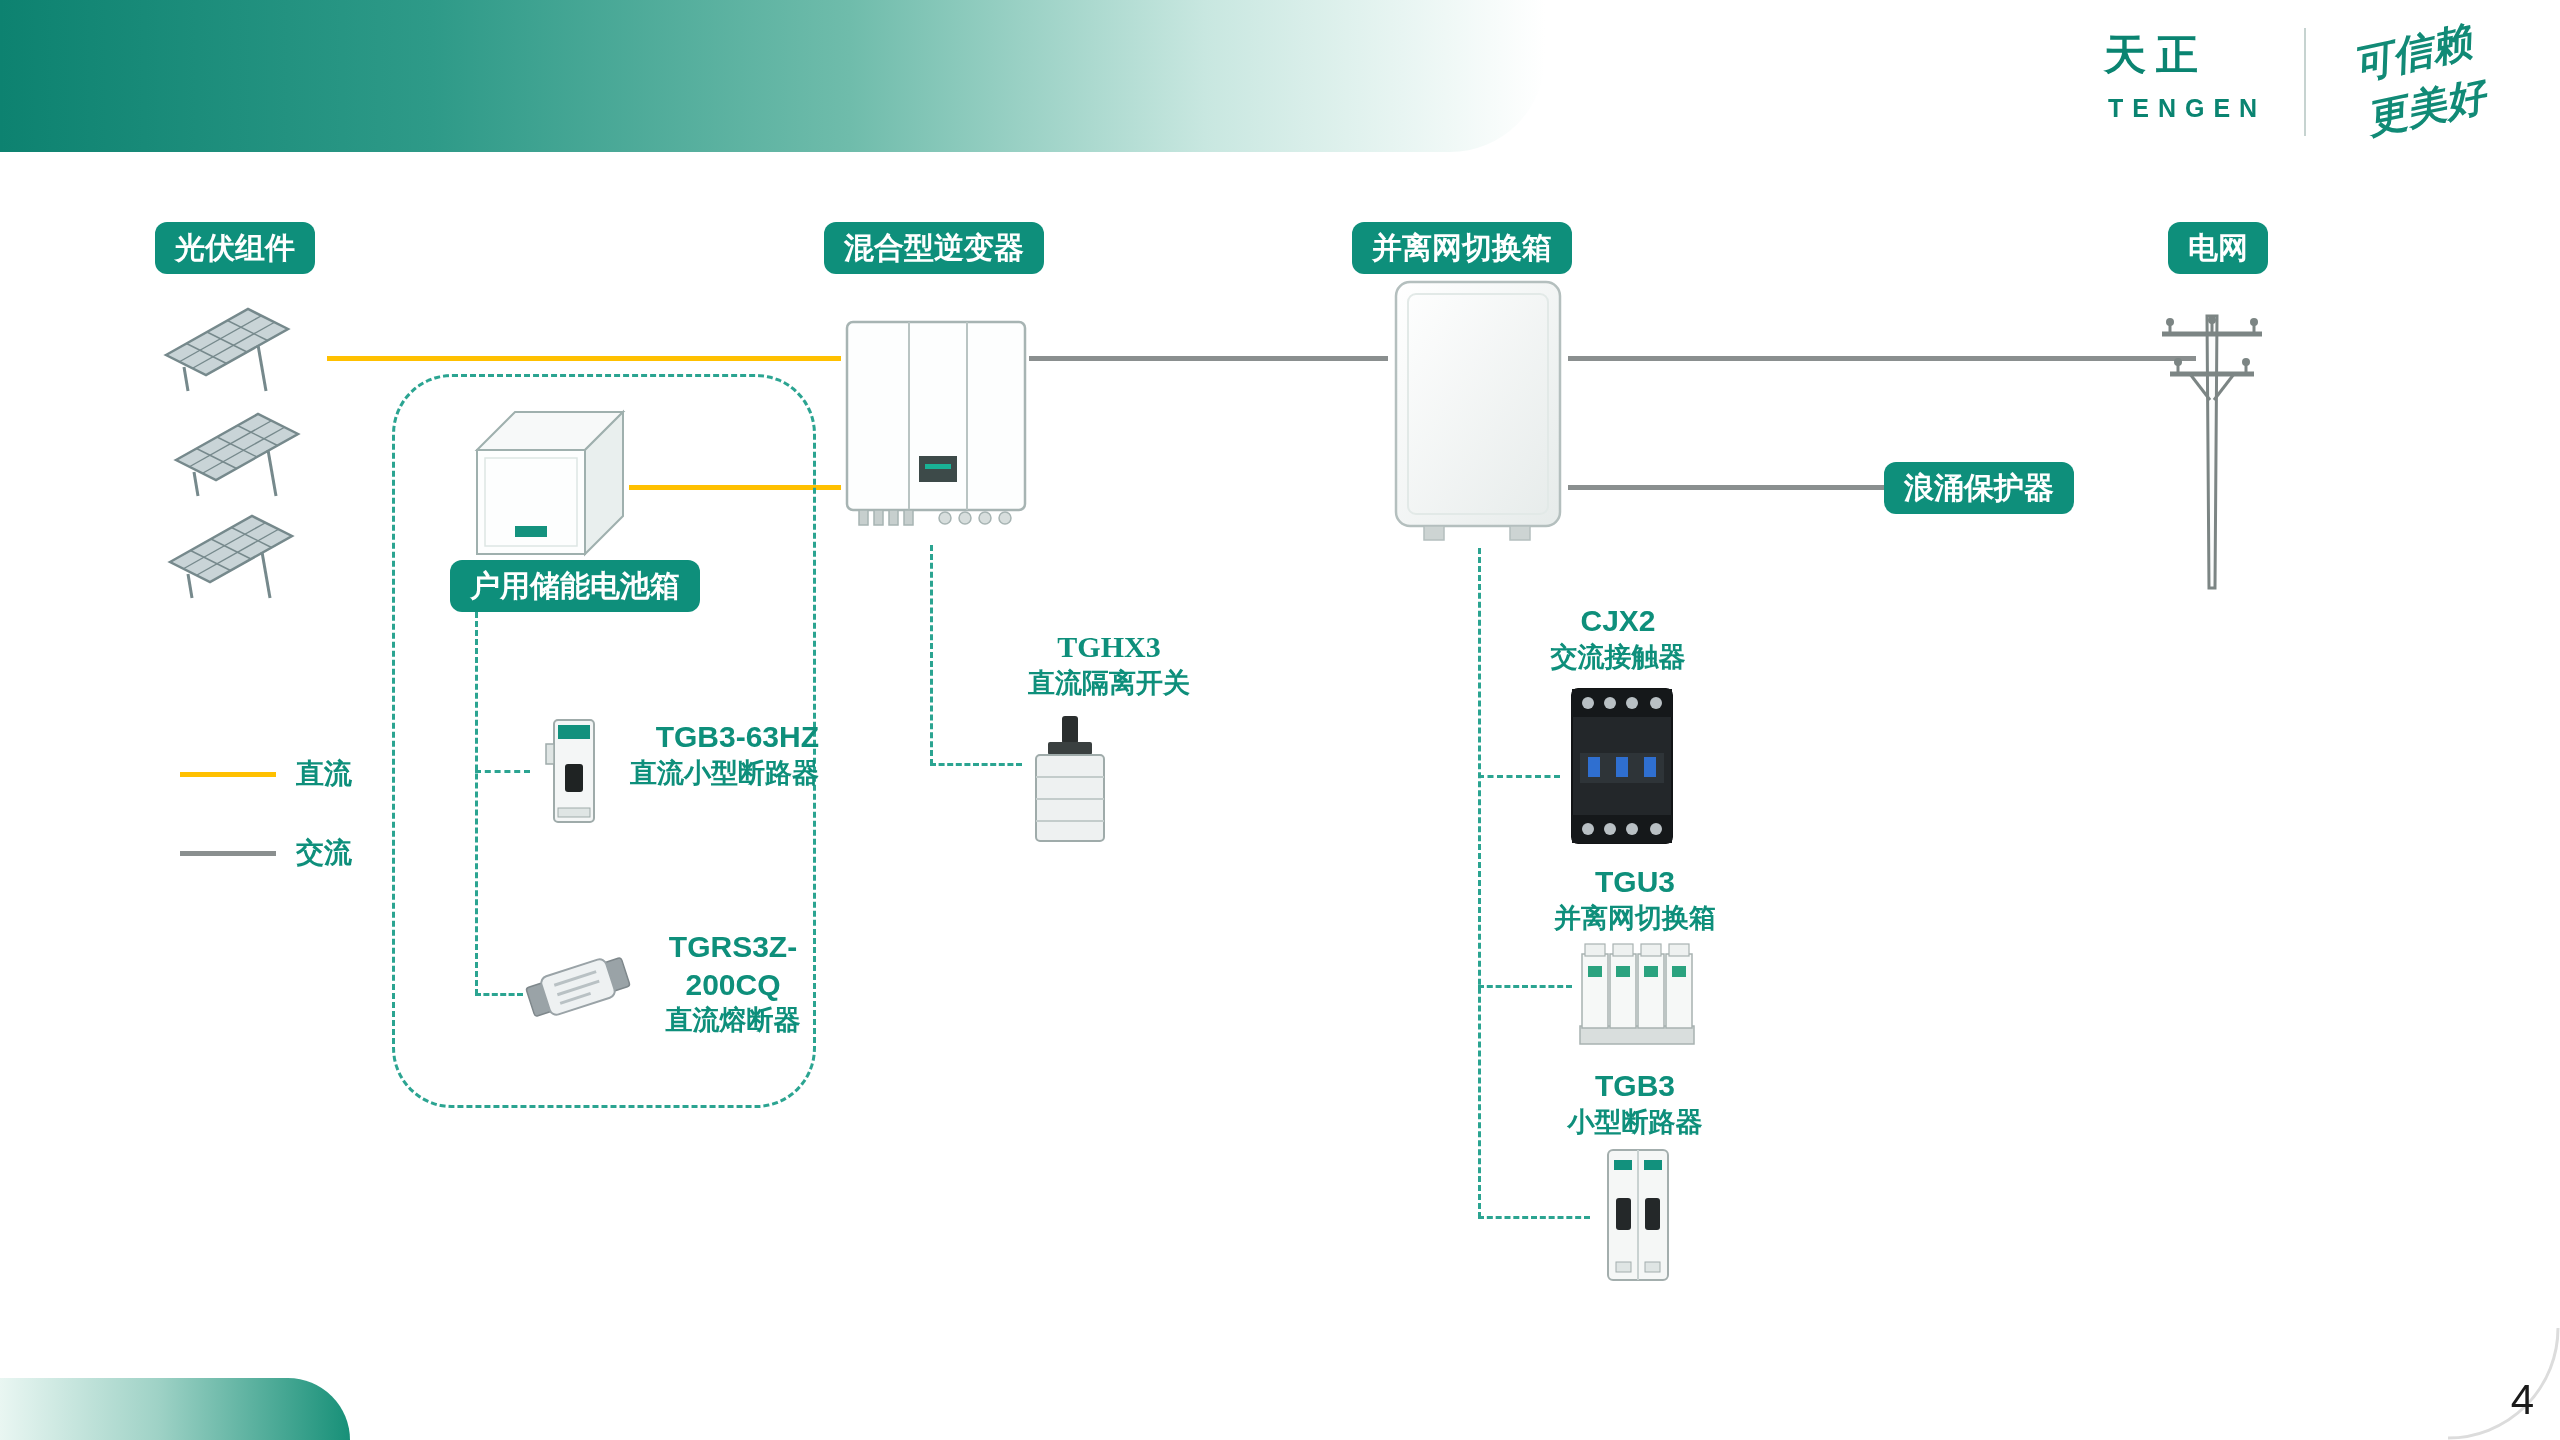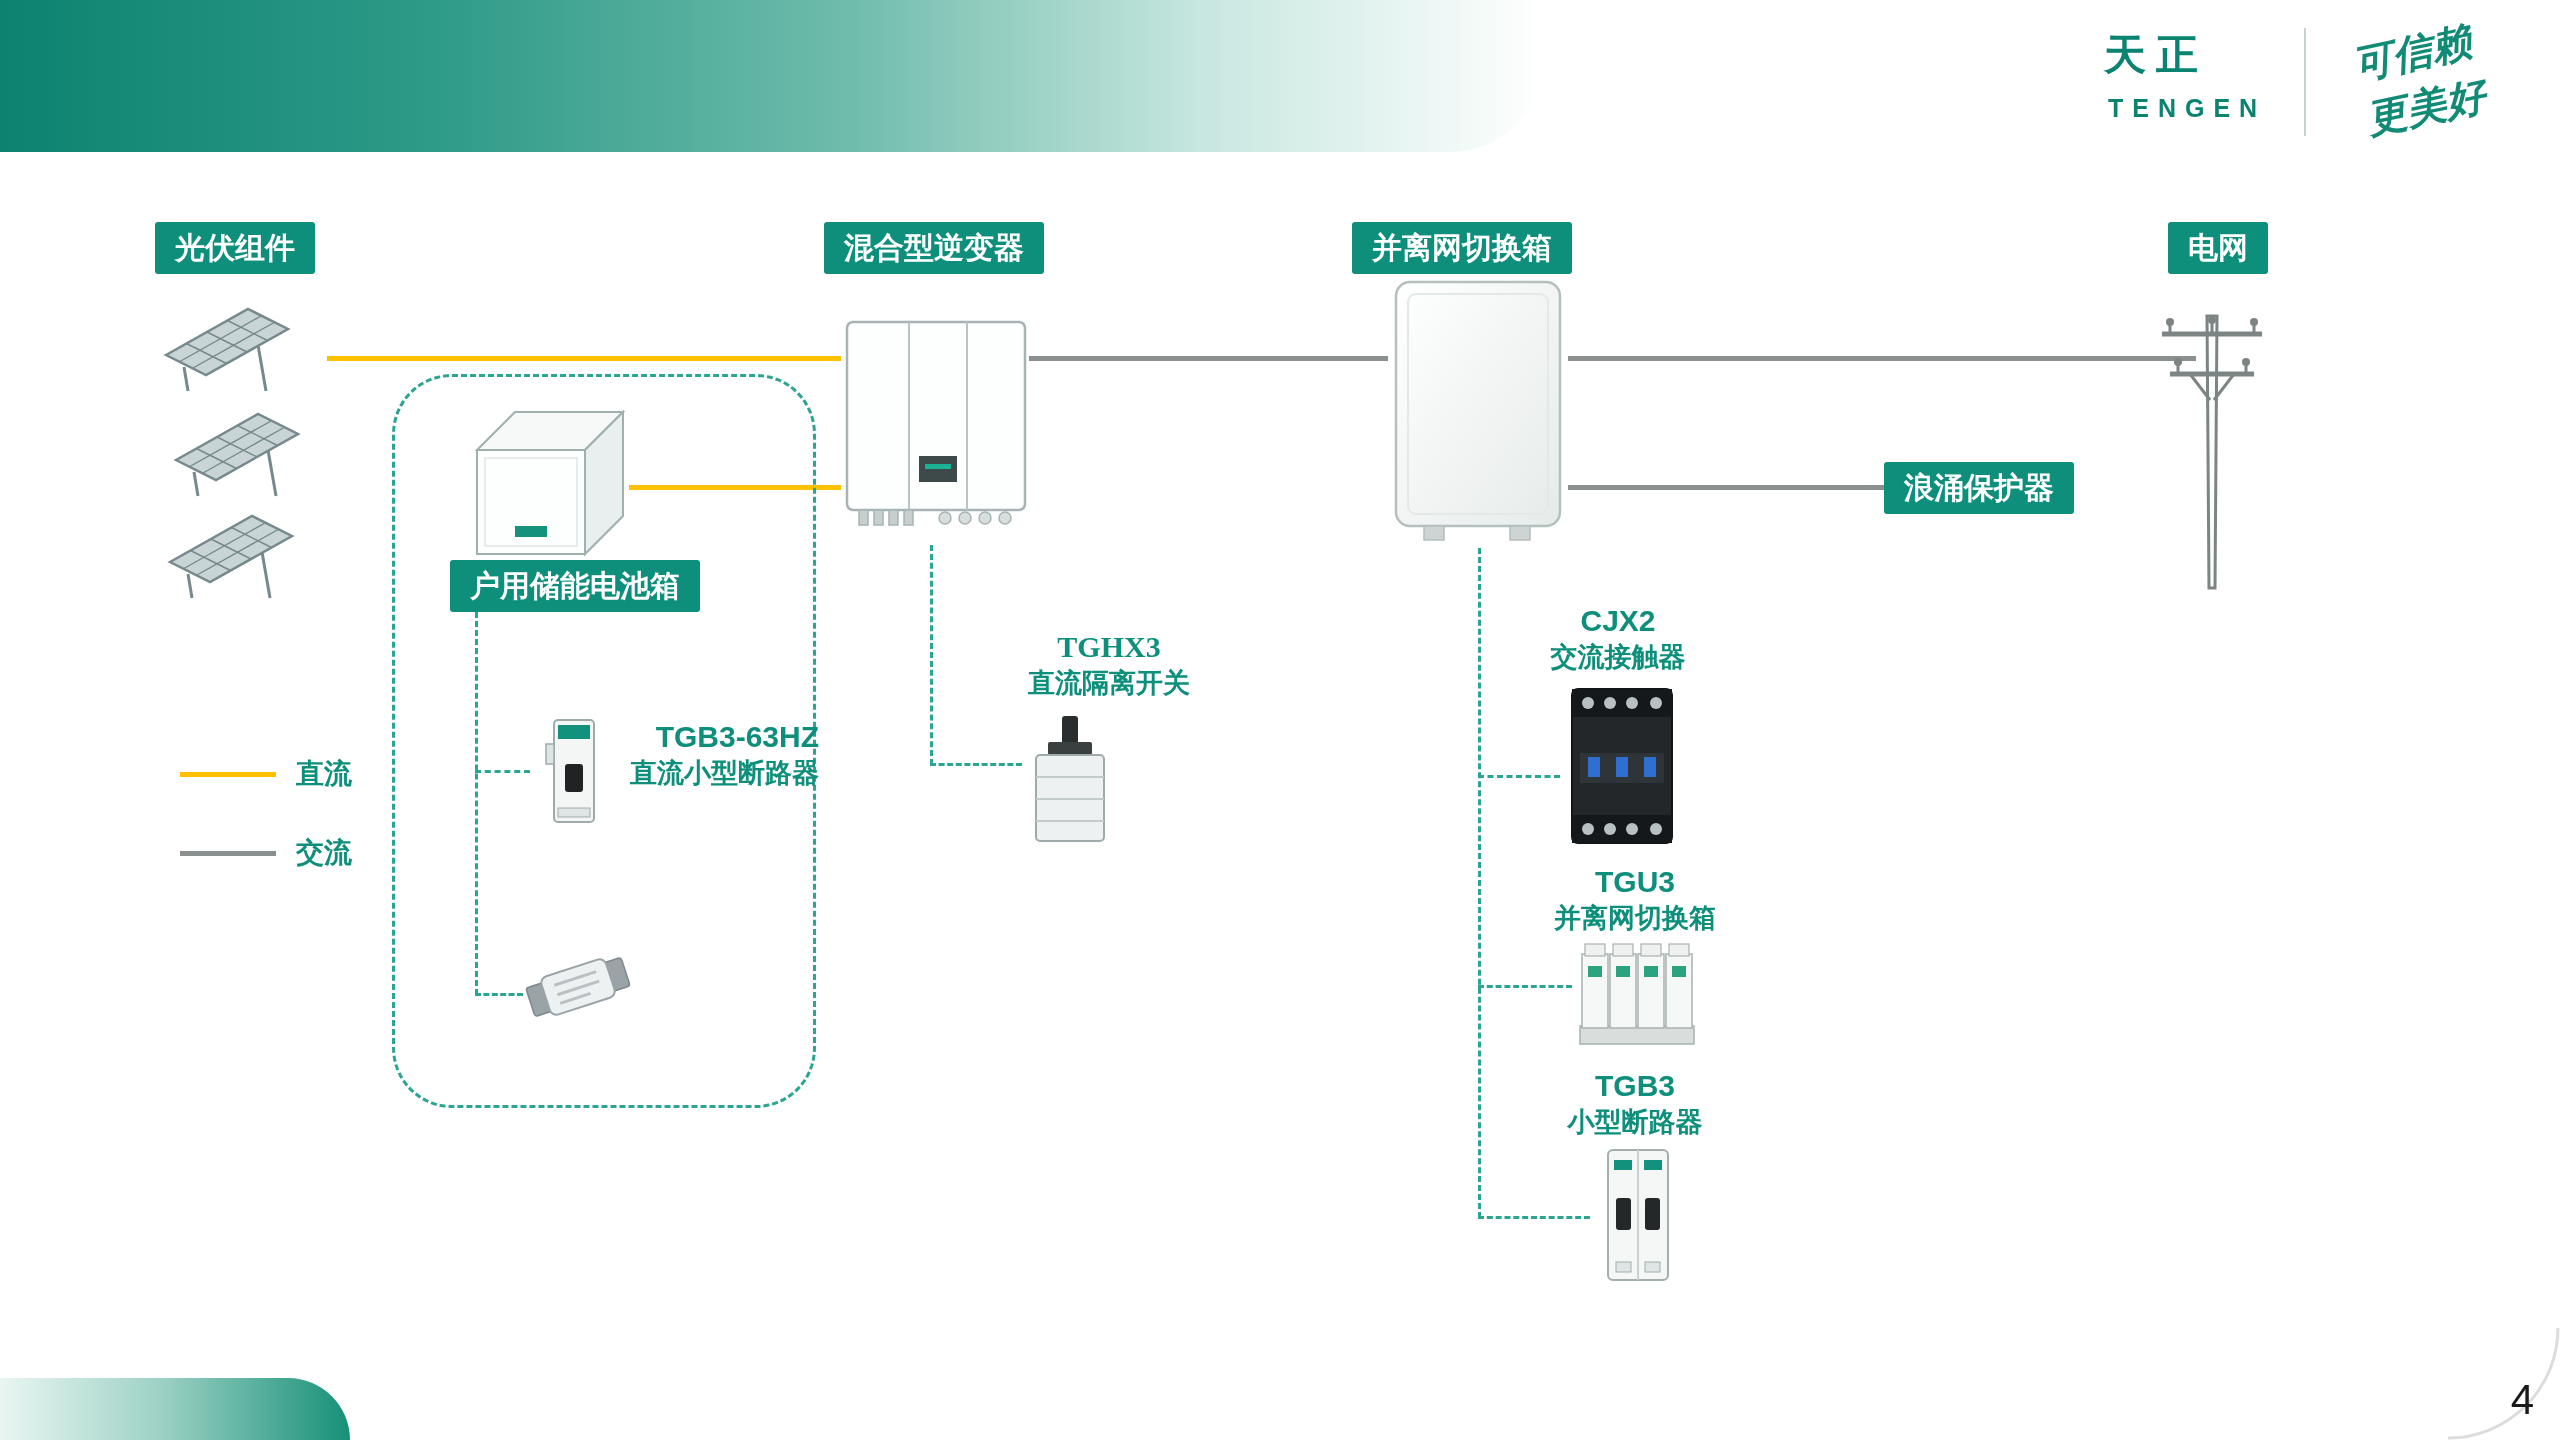--- a/index.html
+++ b/index.html
@@ -20,21 +20,21 @@
     color:#ffffff; font-size:62px; font-weight:700; letter-spacing:3px; white-space:nowrap;
   }
   .logo-cn { position:absolute; left:2104px; top:34px; color:#0a8471; font-size:42px; font-weight:700; letter-spacing:10px; line-height:1; }
   .logo-en { position:absolute; left:2108px; top:96px; color:#0a8471; font-size:25px; font-weight:700; letter-spacing:9px; line-height:1; }
   .brand-divider { position:absolute; left:2304px; top:28px; width:2px; height:108px; background:#c6d3d0; }
   .slogan-line { position:absolute; color:#118a76; font-family:"DejaVu Serif",serif; font-style:italic; font-weight:700; font-size:40px; transform:rotate(-12deg); white-space:nowrap; }
 
   
   .badge {
     position:absolute; background:#0E8F7B; color:#fff; font-weight:700;
-    font-size:30px; line-height:1; padding:11px 20px; white-space:nowrap; border-radius:3px;
+    font-size:30px; line-height:1; padding:11px 20px; white-space:nowrap; border-radius:12px;
   }
 
   
   .line { position:absolute; height:5px; }
   .dc   { background:#FFC000; }
   .ac   { background:#8A8F8F; }
 
   
   .dash-v { position:absolute; width:0; border-left:3px dashed #2BA491; }
   .dash-h { position:absolute; height:0; border-top:3px dashed #2BA491; }
@@ -238,20 +238,25 @@
     <svg width="120" height="95" viewBox="0 0 120 95">
       <g transform="rotate(-18 60 47)">
         <rect x="10" y="32" width="18" height="30" rx="3" fill="#9aa3a7" stroke="#7e878b" stroke-width="1.5"></rect>
         <rect x="92" y="32" width="18" height="30" rx="3" fill="#9aa3a7" stroke="#7e878b" stroke-width="1.5"></rect>
         <rect x="26" y="27" width="68" height="40" rx="7" fill="#eef1f2" stroke="#9aa3a7" stroke-width="2"></rect>
         <line x1="38" y1="38" x2="82" y2="38" stroke="#b9c1c4" stroke-width="3"></line>
         <line x1="38" y1="48" x2="82" y2="48" stroke="#b9c1c4" stroke-width="3"></line>
         <line x1="38" y1="57" x2="70" y2="57" stroke="#b9c1c4" stroke-width="3"></line>
       </g>
     </svg>
+  </div>
+  <div class="pblock center" style="left:648px; top:928px; width:170px;">
+    <div class="pname">TGRS3Z-</div>
+    <div class="pname">200CQ</div>
+    <div class="pdesc">直流熔断器</div>
   </div>
 
   <div class="pblock center" style="left:1014px; top:628px; width:190px;font-family:Liberation Serif, serif;">
     <div class="pname">TGHX3</div>
     <div class="pdesc">直流隔离开关</div>
   </div>
   <div class="abs" style="left:1022px; top:712px;">
     <svg width="95" height="138" viewBox="0 0 95 138">
       <rect x="40" y="4" width="16" height="28" rx="3" fill="#2a2e2e"></rect>
       <rect x="26" y="30" width="44" height="13" rx="2" fill="#3a4040"></rect>

